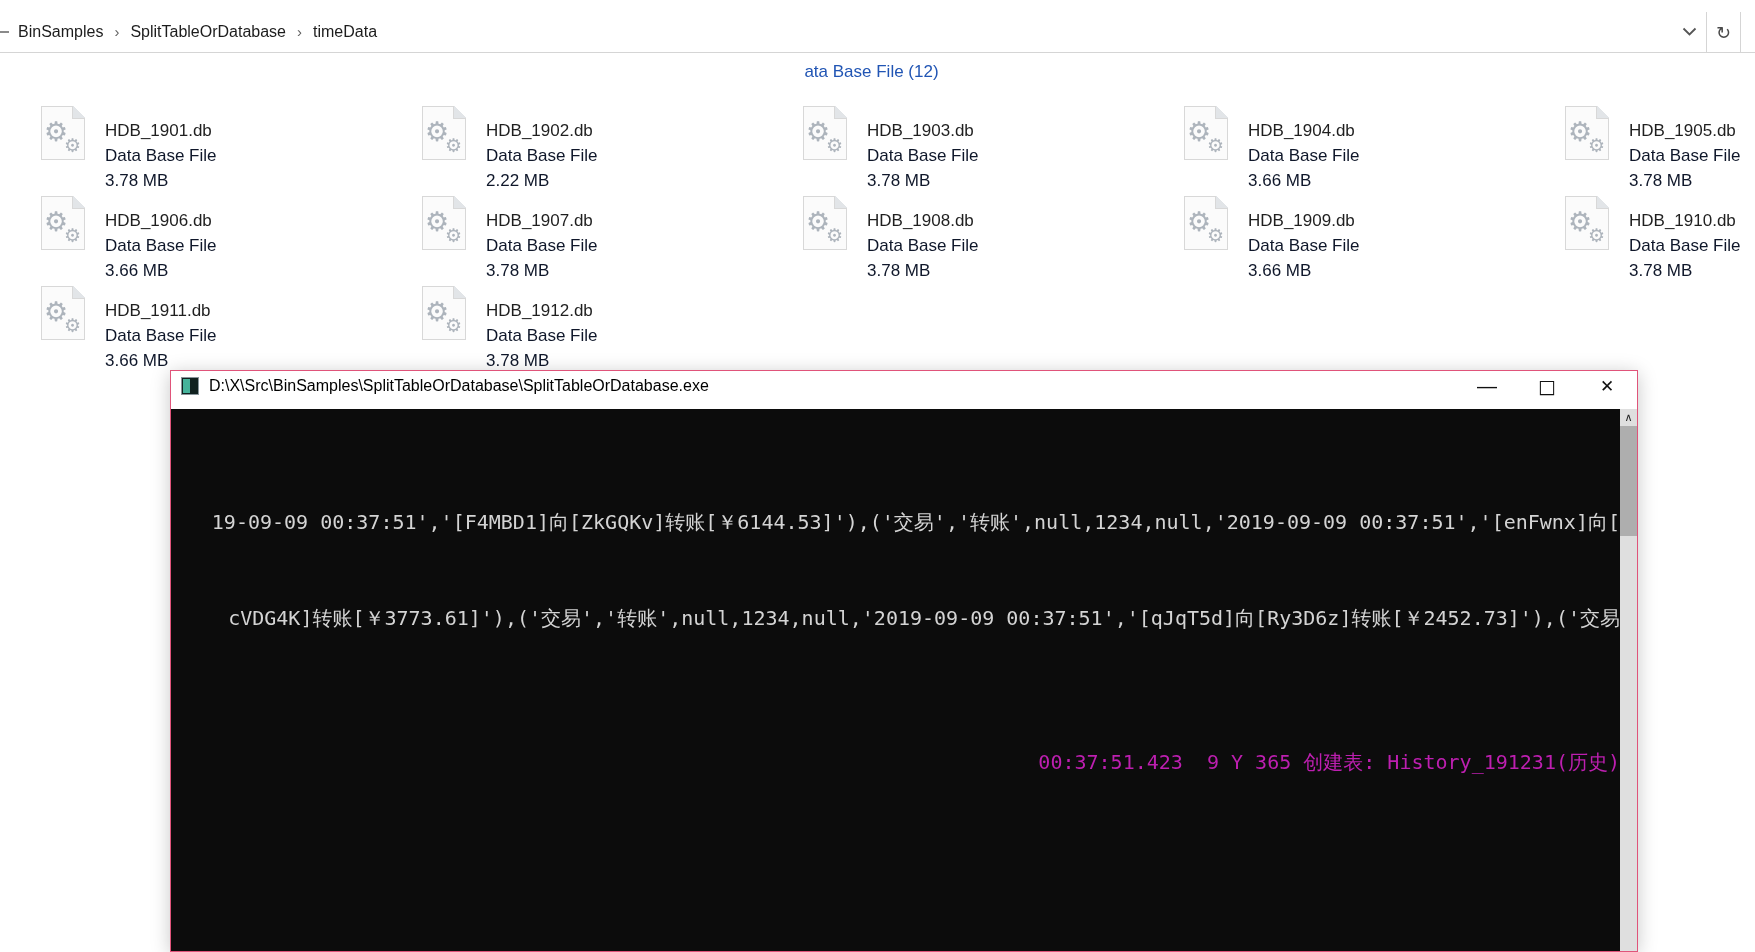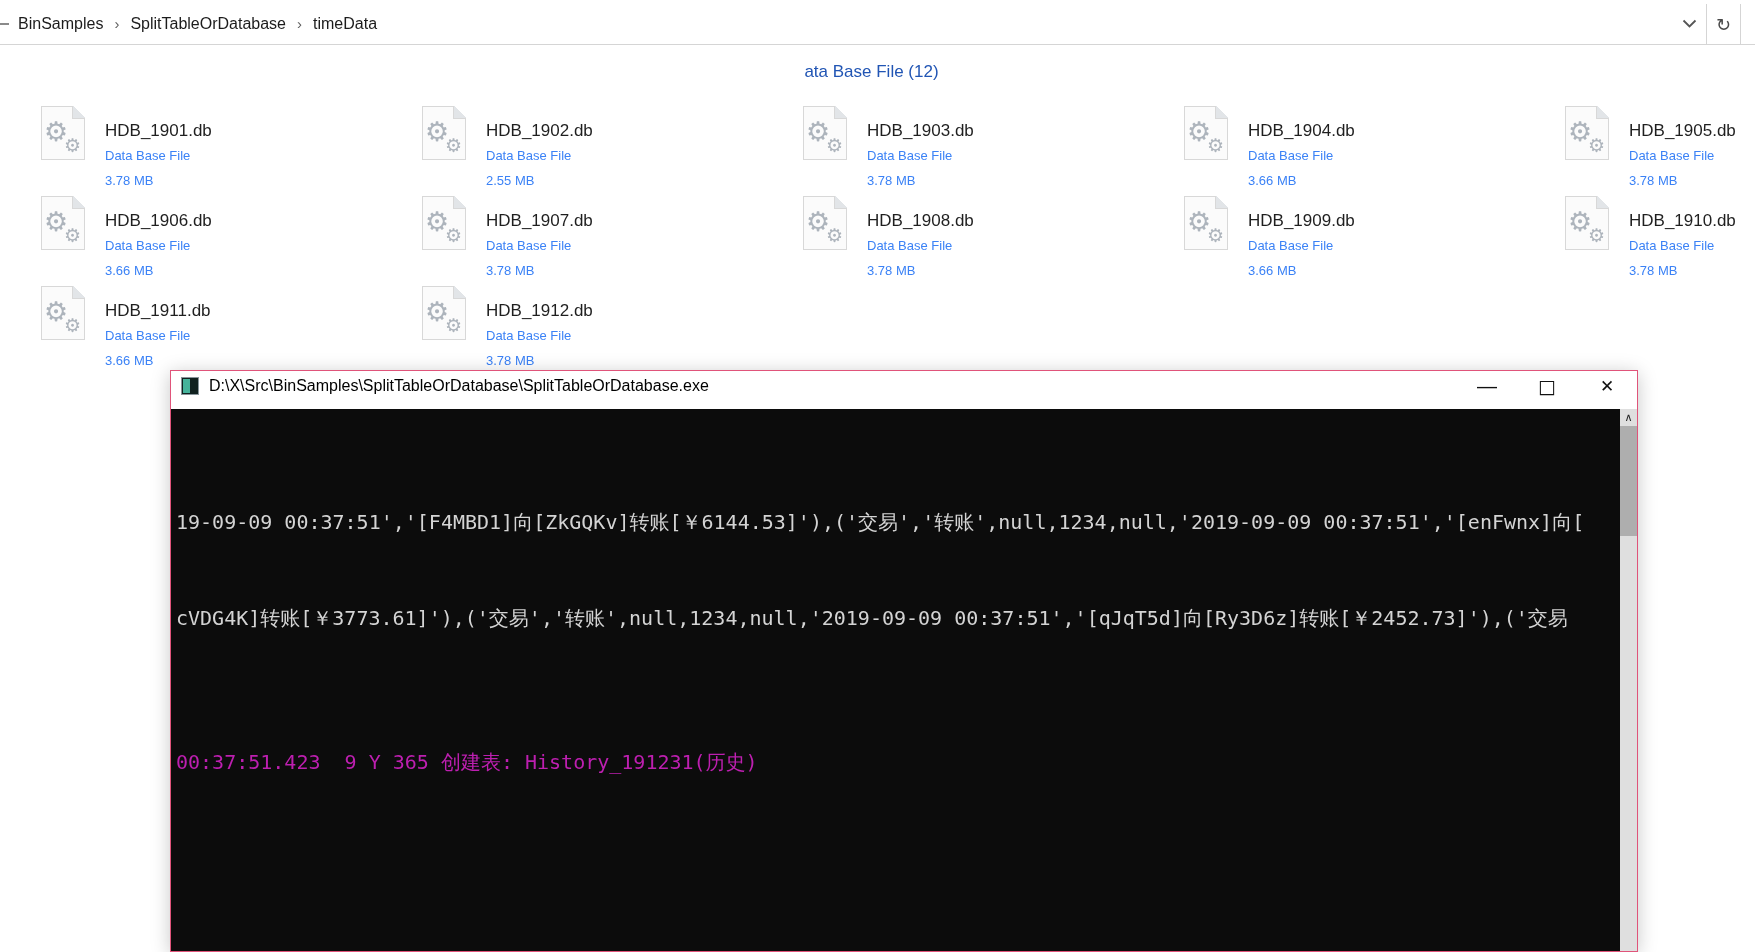--- a/index.html
+++ b/index.html
@@ -10,21 +10,21 @@
     --console-border:#e0547a;
   }
   *{box-sizing:border-box;}
   html,body{margin:0;padding:0;}
   body{
     width:1755px;height:952px;overflow:hidden;position:relative;
     background:#ffffff;font-family:"Liberation Sans", sans-serif;
   }
 
   
-  .address-bar{position:absolute;top:4px;left:0;right:0;height:41px;
+  .address-bar{position:absolute;top:12px;left:0;right:0;height:41px;
     border-bottom:1px solid #d5d5d5;display:flex;align-items:center;background:#fff;}
   .nav-fragment{width:9px;height:2px;background:#8a8a8a;margin-right:9px;flex:0 0 auto;}
   .breadcrumb{display:flex;align-items:center;gap:11px;font-size:16px;color:#1c1c1c;}
   .crumb{cursor:default;}
   .crumb-sep{color:#5f5f5f;font-size:15px;transform:translateY(-1px);}
   .address-right{margin-left:auto;display:flex;align-items:stretch;height:100%;}
   .addr-btn{width:33px;display:flex;align-items:center;justify-content:center;}
   .addr-btn .refresh-glyph{font-size:18px;color:#4a4a4a;font-family:"DejaVu Sans",sans-serif;}
   .vsep{width:1px;background:#d5d5d5;}
   .addr-spacer{width:14px;}
@@ -41,21 +41,21 @@
   .file-icon{width:44px;height:54px;position:relative;background:#fbfbfb;
     border:1px solid #d8d8d8;margin-top:8px;flex:0 0 auto;}
   .fold{position:absolute;top:-1px;right:-1px;width:13px;height:13px;
     background:linear-gradient(225deg,#ffffff 0 49%,#e2e5e8 49% 100%);
     border-left:1px solid #d8d8d8;border-bottom:1px solid #d8d8d8;}
   .gear{position:absolute;color:#adb4bc;line-height:1;font-family:"DejaVu Sans",sans-serif;}
   .gear.g1{font-size:27px;left:2px;top:11px;}
   .gear.g2{font-size:19px;left:22px;top:29px;}
   .meta{margin-left:20px;margin-top:20px;}
   .fname{font-size:17px;color:#1f1f1f;line-height:25px;white-space:nowrap;}
-  .ftype,.fsize{font-size:13px;color:#3b82f6;line-height:25px;white-space:nowrap;}
+  .ftype,.fsize{font-size:17px;color:#0f172a;line-height:25px;white-space:nowrap;}
 
   
   .console-window{position:absolute;left:170px;top:370px;width:1468px;height:582px;
     border:1px solid var(--console-border);background:#fff;z-index:5;
     box-shadow:0 3px 18px rgba(0,0,0,0.22);}
   .title-bar{height:30px;display:flex;align-items:center;background:#fff;}
   .app-icon{width:18px;height:18px;margin:0 10px;position:relative;
     background:#10211f;border:1px solid #88959b;flex:0 0 auto;}
   .app-icon-inner{position:absolute;left:1px;top:1px;width:7px;height:14px;background:#45b39b;}
   .window-title{font-size:16px;color:#000;white-space:nowrap;}
@@ -63,21 +63,21 @@
   .win-btn{width:60px;display:flex;align-items:center;justify-content:center;color:#111;}
   .win-btn.minimize{font-size:20px;}
   .win-btn.maximize{font-size:19px;font-family:"DejaVu Sans",sans-serif;}
   .win-btn.close{font-size:17px;font-family:"DejaVu Sans",sans-serif;}
 
   .console-body{position:absolute;left:0;right:0;top:38px;bottom:0;
     background:var(--console-bg);overflow:hidden;}
   .console-output{position:absolute;left:0;right:17px;top:0;bottom:0;
     padding:5px 0 0 5px;font-family:"DejaVu Sans Mono",monospace;
     font-size:20px;line-height:24px;white-space:pre;overflow:hidden;}
-  .cline{height:24px;}
+  .cline{height:24px;text-align:right;}
   .cline.white{color:var(--console-white);}
   .cline.magenta{color:var(--console-magenta);}
 
   .console-scrollbar{position:absolute;right:0;top:0;bottom:0;width:17px;background:#dfdfdf;}
   .sb-up{height:17px;display:flex;align-items:center;justify-content:center;
     font-size:11px;color:#222;font-family:"DejaVu Sans",sans-serif;}
   .sb-thumb{position:absolute;left:0;right:0;top:17px;height:110px;background:#aeaeae;}
 </style>
 </head>
 <body>
@@ -128,21 +128,21 @@
 
     <div class="tile">
       <div class="file-icon">
         <span class="fold"></span>
         <span class="gear g1">⚙</span>
         <span class="gear g2">⚙</span>
       </div>
       <div class="meta">
         <div class="fname">HDB_1902.db</div>
         <div class="ftype">Data Base File</div>
-        <div class="fsize">2.55 MB</div>
+        <div class="fsize">2.22 MB</div>
       </div>
     </div>
 
     <div class="tile">
       <div class="file-icon">
         <span class="fold"></span>
         <span class="gear g1">⚙</span>
         <span class="gear g2">⚙</span>
       </div>
       <div class="meta">

